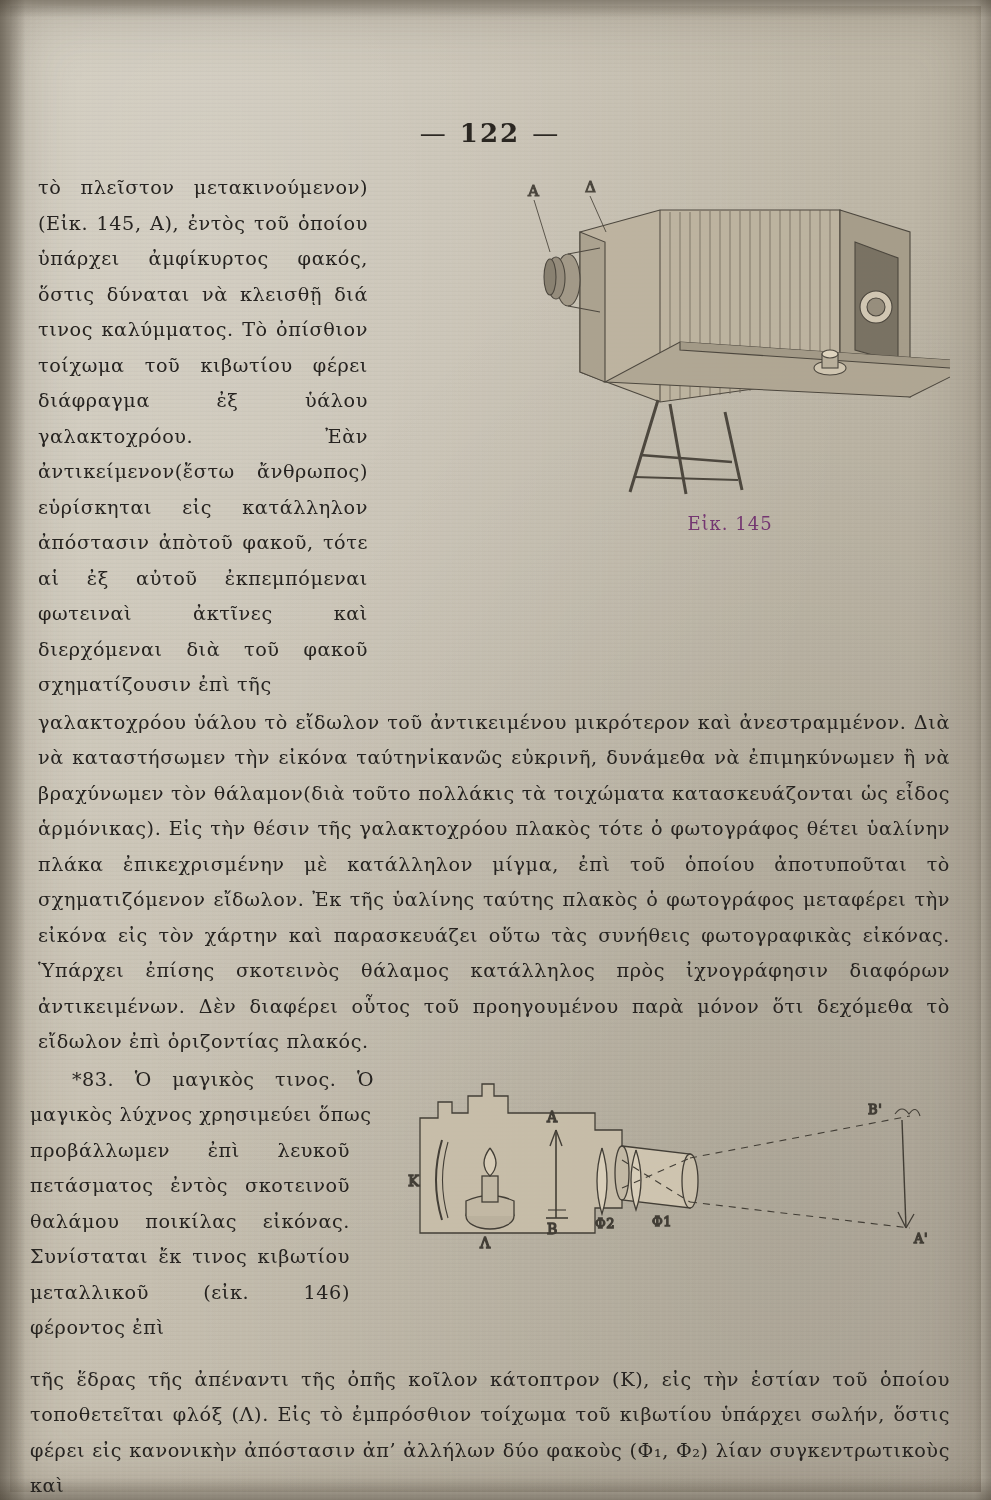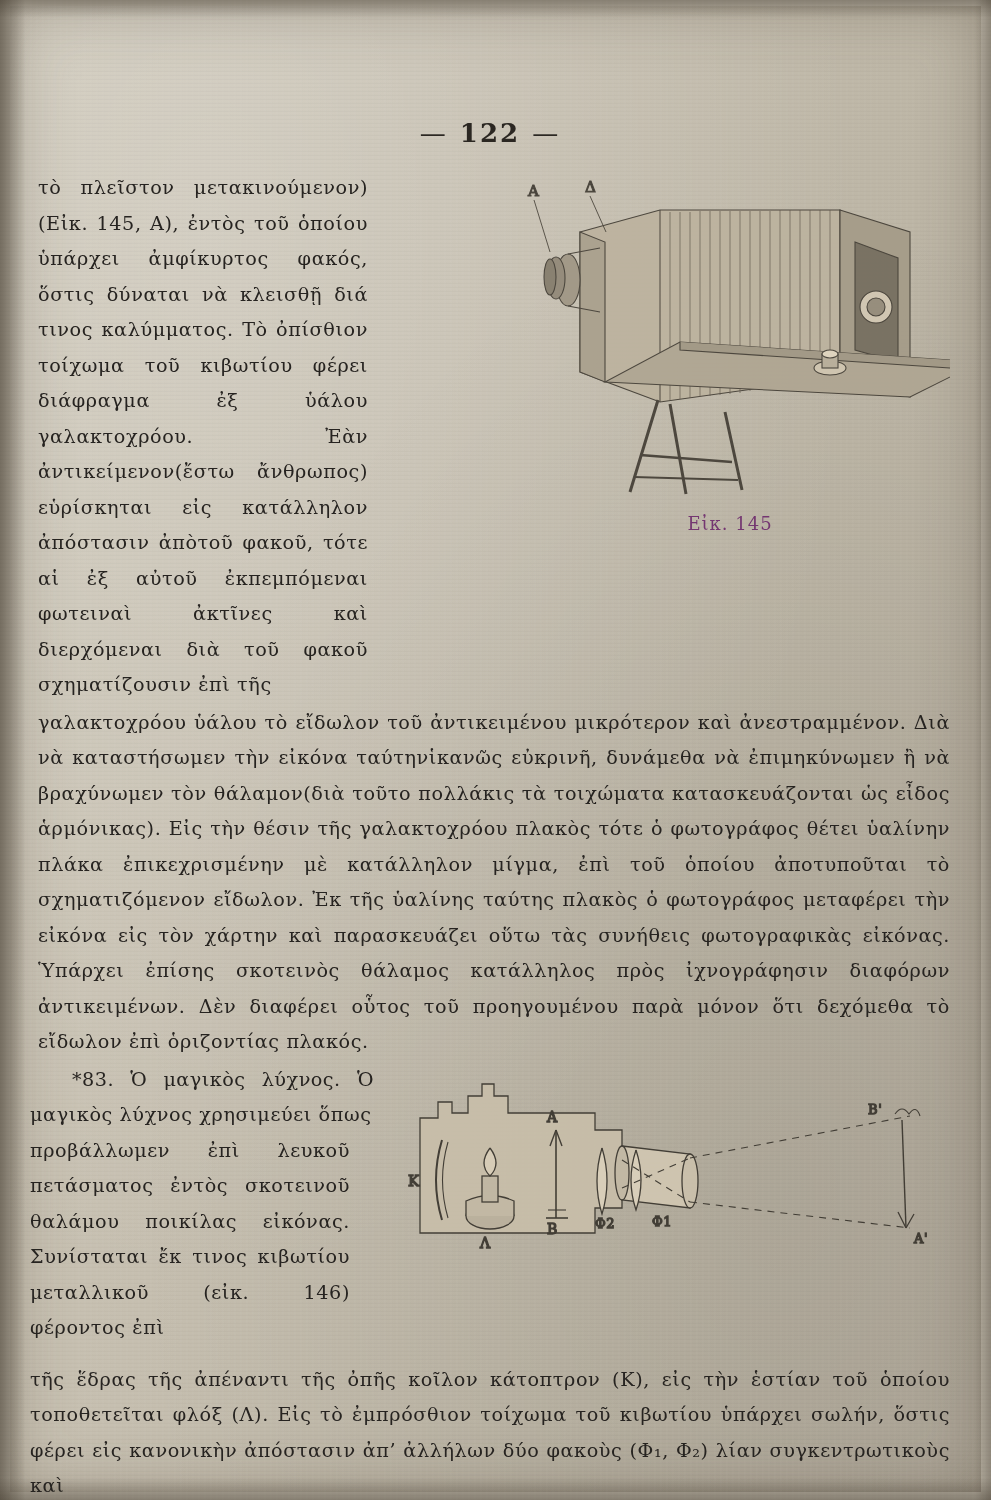--- a/index.html
+++ b/index.html
@@ -265,21 +265,21 @@
             <path d="M516 160 L508 144 M516 160 L524 146" stroke-width="1.3"></path>
             <path d="M505 46 Q512 36 519 46 Q526 36 530 48" stroke-width="1.1"></path>
             <text x="478" y="46" font-size="13" fill="#2b2722" font-family="DejaVu Serif, serif">Β'</text>
             <text x="524" y="175" font-size="13" fill="#2b2722" font-family="DejaVu Serif, serif">Α'</text>
           </g>
         </svg>
       </div>
 
       <div>
         <span class="indent"></span><span class="section-head">*83.</span>
-        <span class="section-head">Ὁ μαγικὸς λύχνος.</span>
+        <span class="section-head">Ὁ μαγικὸς τινος.</span>
         <span>Ὁ μαγικὸς λύχνος χρησιμεύει ὅπως</span>
       </div>
 
       <div class="narrow-col2">προβάλλωμεν ἐπὶ λευκοῦ πετάσματος ἐντὸς σκοτεινοῦ θαλάμου ποικίλας εἰκόνας. Συνίσταται ἔκ τινος κιβωτίου μεταλλικοῦ (εἰκ. 146) φέροντος ἐπὶ</div>
       <div class="clear"></div>
     </div>
 
     <div class="block-bottom body-text">τῆς ἕδρας τῆς ἀπέναντι τῆς ὀπῆς κοῖλον κάτοπτρον (Κ), εἰς τὴν ἑστίαν τοῦ ὁποίου τοποθετεῖται φλόξ (Λ). Εἰς τὸ ἐμπρόσθιον τοίχωμα τοῦ κιβωτίου ὑπάρχει σωλήν, ὅστις φέρει εἰς κανονικὴν ἀπόστασιν ἀπ’ ἀλλήλων δύο φακοὺς (Φ₁, Φ₂) λίαν συγκεντρωτικοὺς καὶ</div>
 
   </div>

